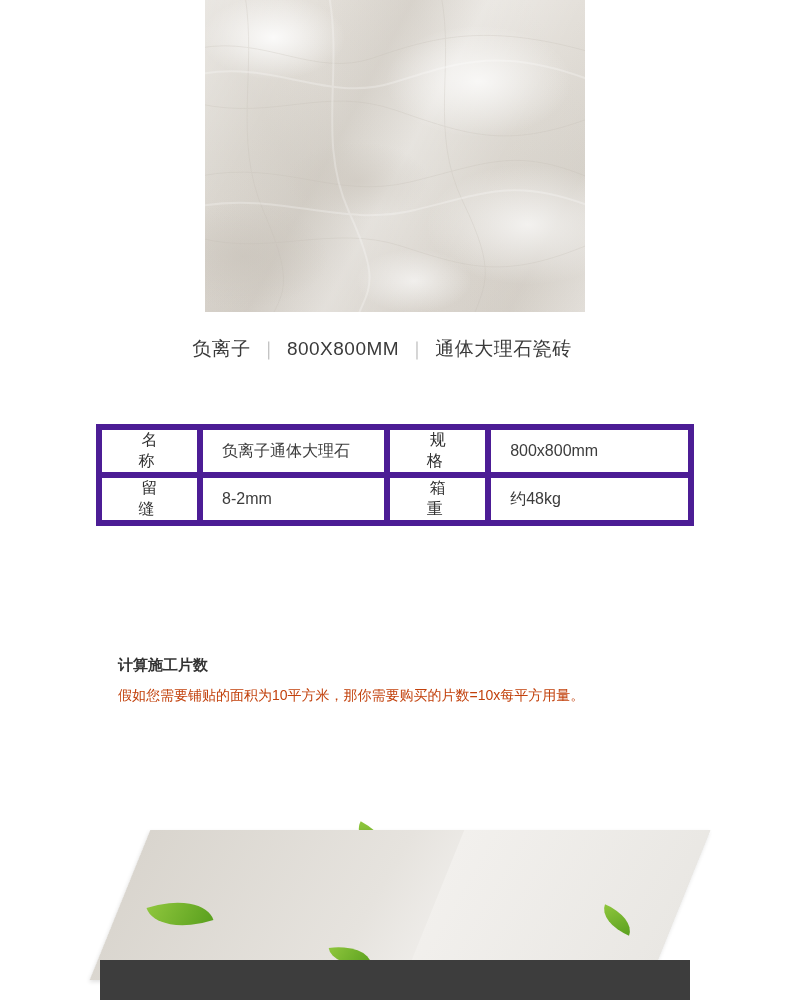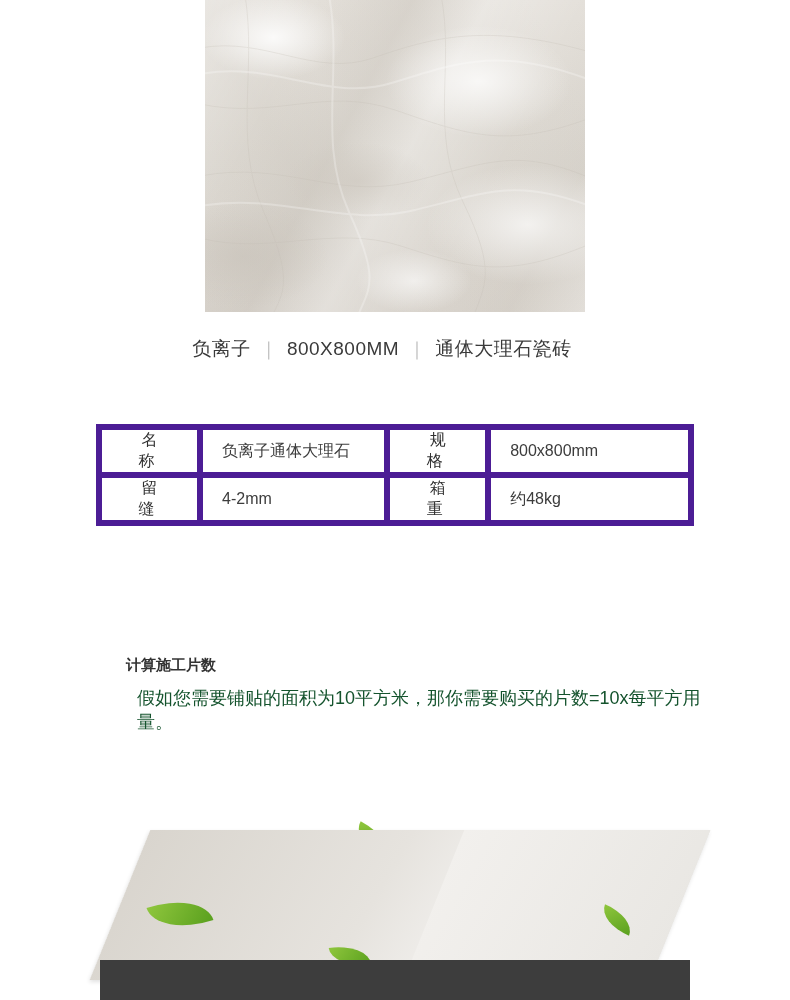--- a/index.html
+++ b/index.html
@@ -97,35 +97,35 @@
   .spec-table td.v {
     width: 199px;
     text-align: left;
     color: #3c3c3c;
     padding-left: 19px;
   }
 
   
   .calc {
     position: absolute;
-    left: 126px;
+    left: 118px;
     top: 656px;
     width: 586px;
   }
   .calc h3 {
     margin: 0 0 8px 0;
     font-size: 15px;
     font-weight: bold;
     color: #333;
   }
   .calc p {
-    margin: 11px;
-    font-size: 18px;
+    margin: 0;
+    font-size: 14px;
     line-height: 24px;
-    color: #14532d;
+    color: #c2410c;
   }
 
   
   .scene {
     position: absolute;
     left: 0;
     top: 770px;
     width: 790px;
     height: 230px;
     overflow: hidden;
@@ -207,21 +207,21 @@
 <table class="spec-table">
   <tbody>
     <tr>
       <td class="k">名　称</td>
       <td class="v">负离子通体大理石</td>
       <td class="k">规　格</td>
       <td class="v">800x800mm</td>
     </tr>
     <tr>
       <td class="k">留　缝</td>
-      <td class="v">4-2mm</td>
+      <td class="v">8-2mm</td>
       <td class="k">箱　重</td>
       <td class="v">约48kg</td>
     </tr>
   </tbody>
 </table>
 
 <div class="calc">
   <h3>计算施工片数</h3>
   <p>假如您需要铺贴的面积为10平方米，那你需要购买的片数=10x每平方用量。</p>
 </div>

